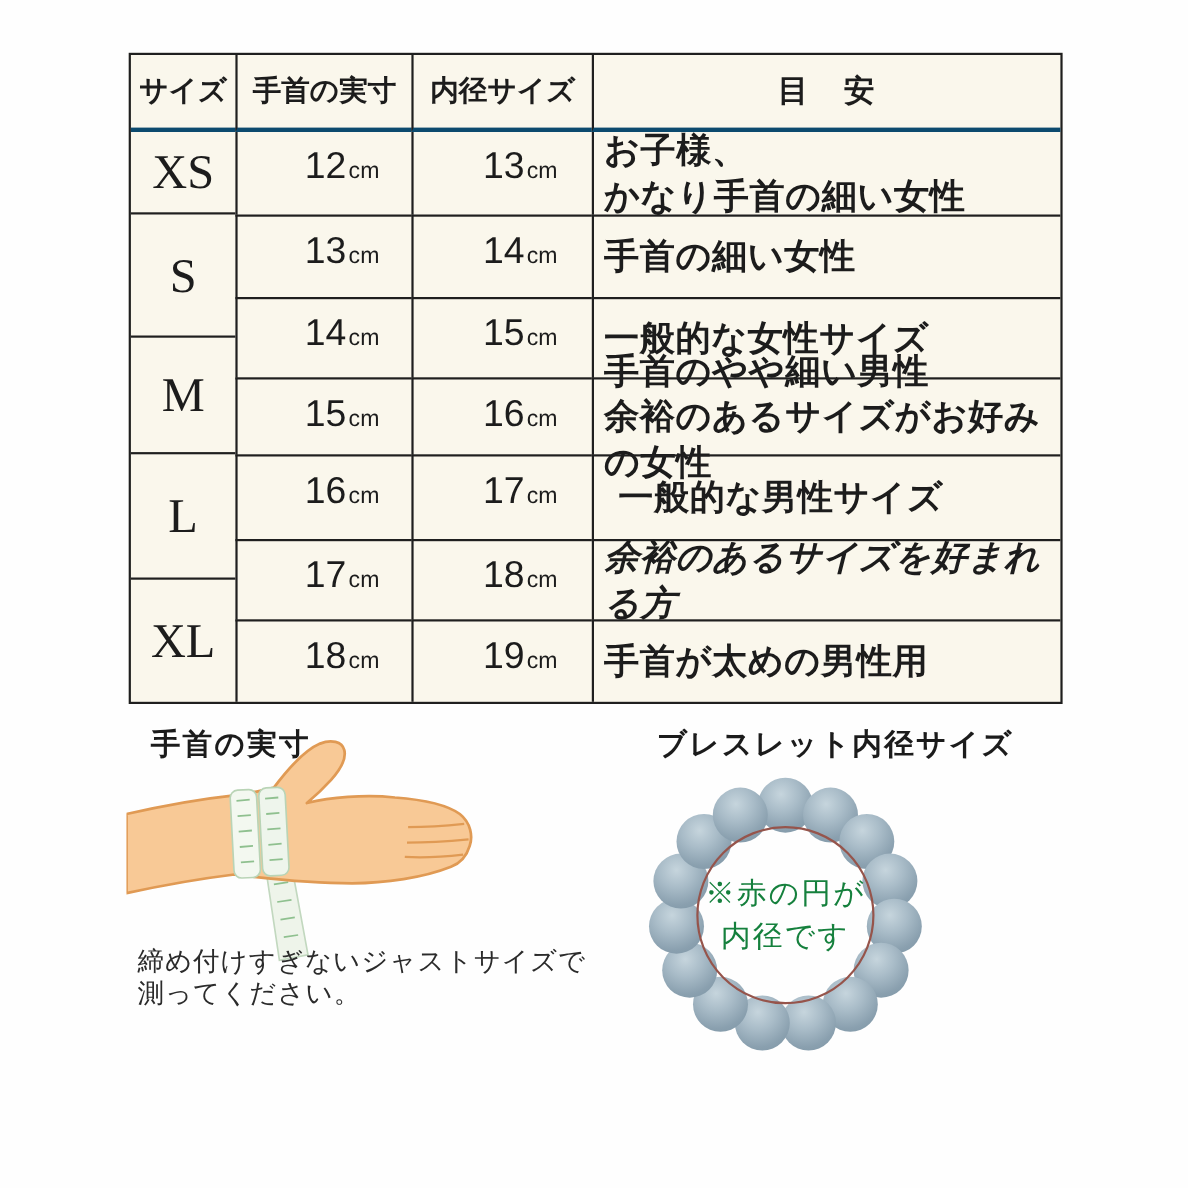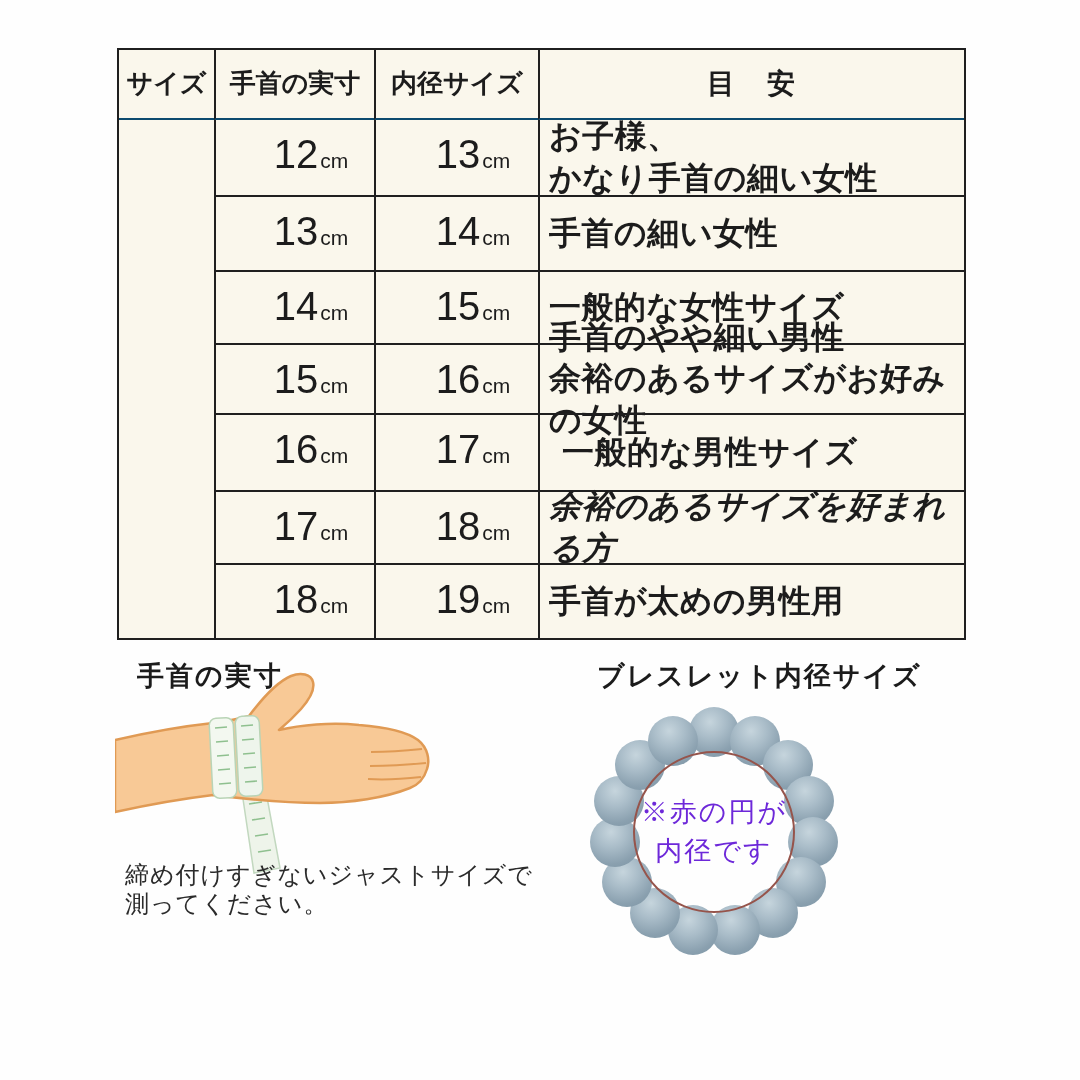--- a/index.html
+++ b/index.html
@@ -11,25 +11,25 @@
   .size-table{
     position:absolute; left:117px; top:48px; width:849px; height:592px;
     background:#faf7ec; border:2px solid #1f1f1f;
     display:grid;
     grid-template-columns:95px 160px 164px 1fr;
     grid-template-rows:70px 75px 75px 73px 70px 77px 73px auto;
   }
   .cell{ display:flex; align-items:center; justify-content:center; }
   .vline{ border-left:2px solid #1f1f1f; }
   .hline{ border-top:2px solid #1f1f1f; }
-  .th{ border-bottom:2px solid #0c4a6e; font-weight:bold; font-size:26px;
+  .th{ border-bottom:4px solid #0c4a6e; font-weight:bold; font-size:26px;
        text-align:center; line-height:1.15; }
   .th.guide-h{ font-size:28px; letter-spacing:2px; }
   .num-cell{ gap:2px; align-items:baseline; padding-top:14px; }
-  .num{ font-size:40px; line-height:1;margin-left:32px; }
+  .num{ font-size:34px; line-height:1;margin-left:32px; }
   .unit{ font-size:21px; line-height:1; }
   .guide-cell{ flex-direction:column; align-items:flex-start; justify-content:center;
                padding-left:9px; }
   .g-line{ display:block; font-weight:bold; font-size:32px; line-height:1.3;
            letter-spacing:0.5px; }
   .g-line:empty{ display:none; }
   
   .size-col{ position:absolute; left:0; top:70px; width:95px; height:518px;
              display:flex; flex-direction:column; }
   .size-cell{ display:flex; align-items:center; justify-content:center;
@@ -48,21 +48,21 @@
   .bracelet-title{ position:absolute; left:597px; top:658px; font-size:27px;
                    font-weight:bold; letter-spacing:2px; color:#1b1b1b; }
   .bead-ring{ position:absolute; left:589px; top:707px; width:250px; height:250px; }
   .bead{ position:absolute; width:50px; height:50px; border-radius:50%;
          background:radial-gradient(circle at 42% 30%, #c6d5dd 0%, #a9bcc8 35%,
                     #8aa0af 70%, #7b93a3 100%); }
   .inner-circle{ position:absolute; left:633px; top:751px; width:162px; height:162px;
                  border:2px solid #96544b; border-radius:50%; z-index:3;
                  display:flex; flex-direction:column; align-items:center;
                  justify-content:center; }
-  .inner-note{ font-size:27px; line-height:1.45; color:#6d28d9; letter-spacing:2px;
+  .inner-note{ font-size:27px; line-height:1.45; color:#15803d; letter-spacing:2px;
                text-align:center; }
   .inner-note span{ display:block; }
 </style>
 </head>
 <body>
 
 <div class="canvas">
 
   <div class="size-table" style="position:absolute;">
 
@@ -154,20 +154,27 @@
         <span class="unit">cm</span>
       </div>
     <div class="cell num-cell vline hline" style="grid-row:8;grid-column:3;">
         <span class="num">19</span>
         <span class="unit">cm</span>
       </div>
     <div class="cell guide-cell vline hline" style="grid-row:8;grid-column:4;">
         <span class="g-line">手首が太めの男性用</span>
       </div>
 
+    <div class="size-col">
+      <div class="size-cell b" style="height:75px;">XS</div>
+      <div class="size-cell b" style="height:112px;">S</div>
+      <div class="size-cell b" style="height:106px;">M</div>
+      <div class="size-cell b" style="height:114px;">L</div>
+      <div class="size-cell" style="flex:1;">XL</div>
+    </div>
   </div>
 
   <div class="wrist-title">手首の実寸</div>
 
   <svg class="hand-art" width="340" height="210" viewBox="0 0 340 210">
 
     <polygon points="124,100 147,98 165,196 139,201" fill="#eef4ea" stroke="#c2d8bf" stroke-width="1.5"></polygon>
     <g stroke="#8fc08f" stroke-width="1.6">
       <line x1="131" y1="116" x2="144" y2="114"></line>
       <line x1="134" y1="132" x2="147" y2="130"></line>

